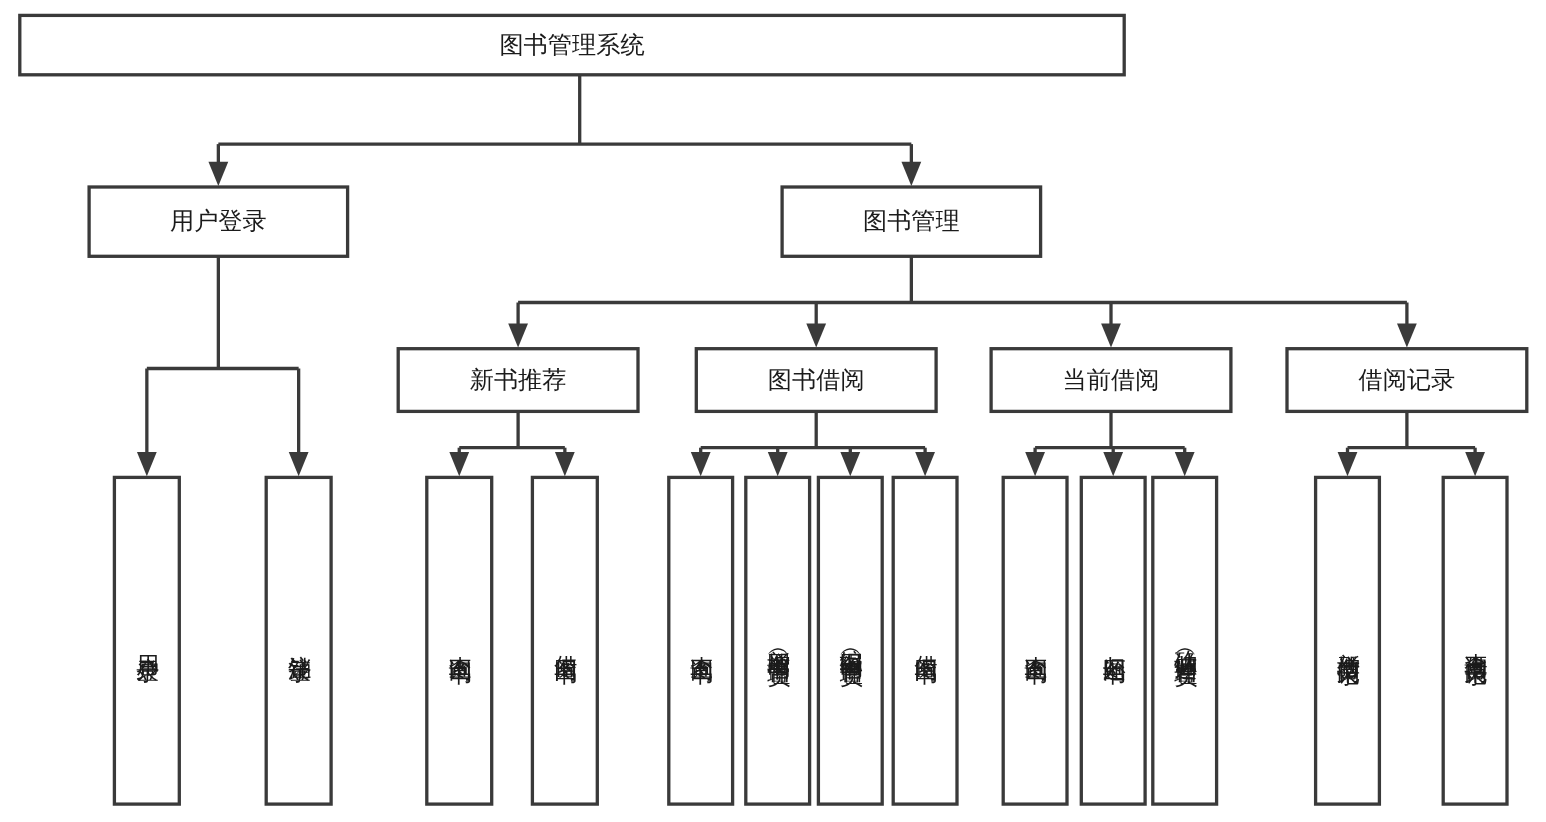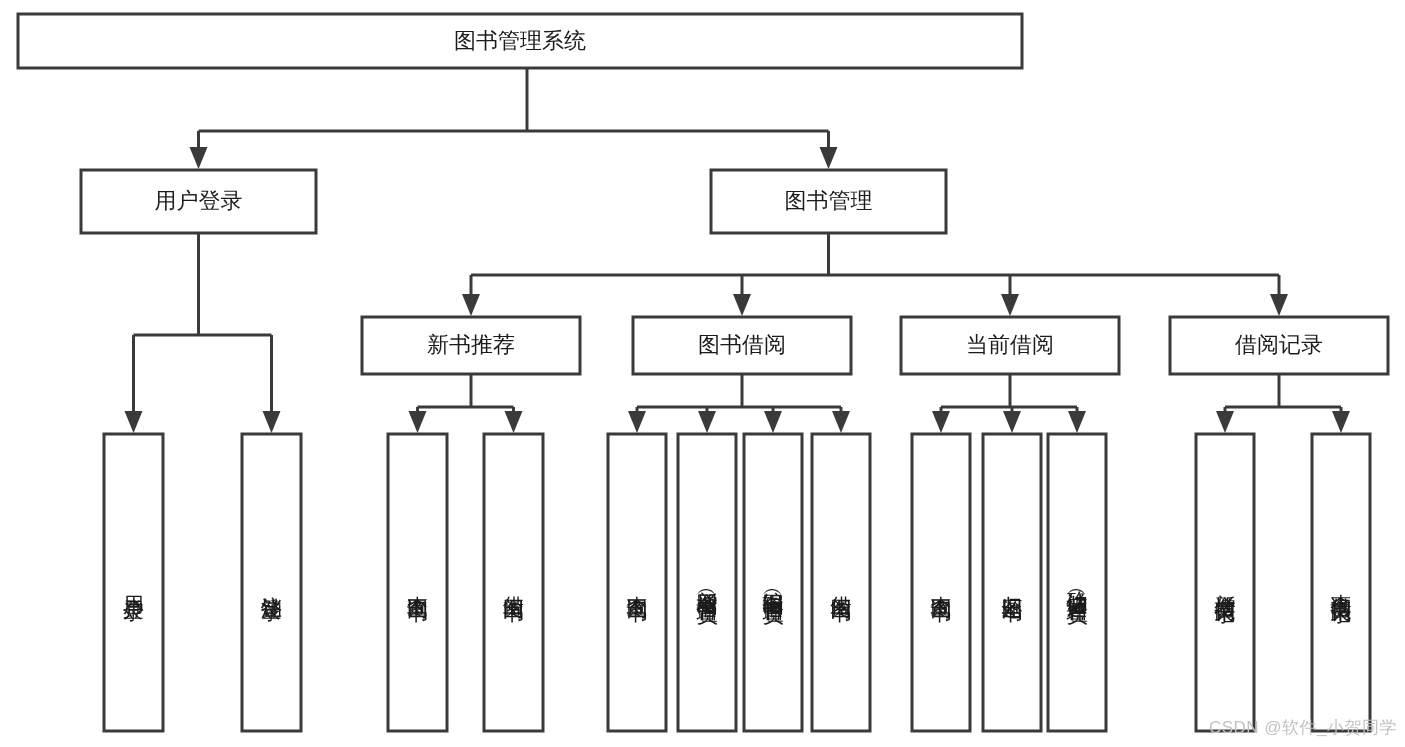--- a/index.html
+++ b/index.html
@@ -177,15 +177,14 @@
       <div class="leaf-label-wrap" style="left: 678px; top: 434px; width: 58px; height: 297px;">新增图书（管理员）</div>
       <div class="leaf-label-wrap" style="left: 744px; top: 434px; width: 58px; height: 297px;">编辑图书（管理员）</div>
       <div class="leaf-label-wrap" style="left: 812px; top: 434px; width: 58px; height: 297px;">借阅图书</div>
       <div class="leaf-label-wrap" style="left: 912px; top: 434px; width: 58px; height: 297px;">查询图书</div>
       <div class="leaf-label-wrap" style="left: 983px; top: 434px; width: 58px; height: 297px;">归还图书</div>
       <div class="leaf-label-wrap" style="left: 1048px; top: 434px; width: 58px; height: 297px;">确认归还（管理员）</div>
       <div class="leaf-label-wrap" style="left: 1196px; top: 434px; width: 58px; height: 297px;">新增借阅记录</div>
       <div class="leaf-label-wrap" style="left: 1312px; top: 434px; width: 58px; height: 297px;">查询借阅记录</div>
     </div>
 
-  <div id="watermark">CSDN @软件_小贺同学</div>
 
 </div>
 
 </body></html>

